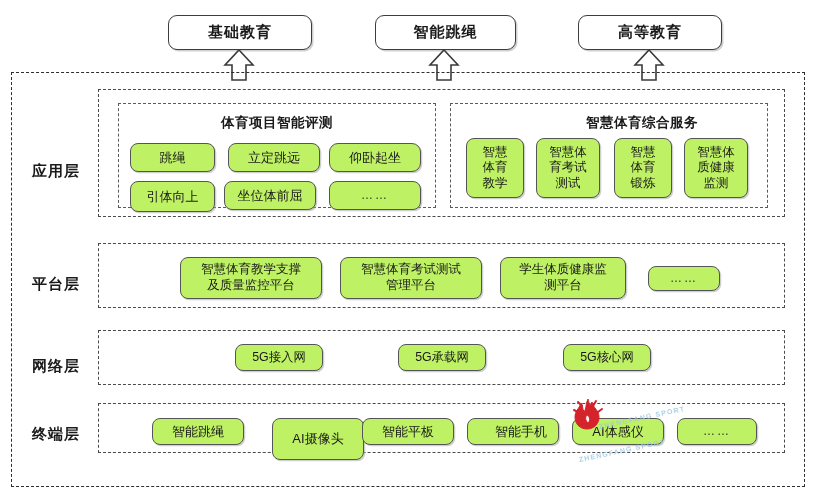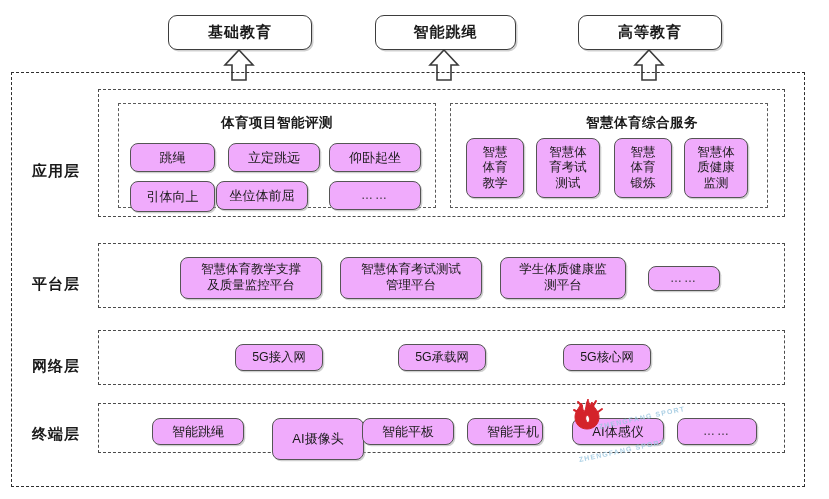--- a/index.html
+++ b/index.html
@@ -60,21 +60,21 @@
     width:100%;
     text-align:center;
     font-size:13.5px;font-weight:bold;letter-spacing:.5px;
   }
 
   
   .chip{
     position:absolute;
     border:1.3px solid #555;
     border-radius:8px;
-    background:#f0abfc;
+    background:#bef264;
     display:flex;align-items:center;justify-content:center;
     text-align:center;
     font-size:13px;
     line-height:1.18;
     box-shadow:1.3px 1.3px 0 rgba(160,160,160,.5);
     box-sizing:border-box;
   }
   .chip.multiline{font-size:12.5px;line-height:1.25;white-space:pre-line;}
   .chip.dots{font-size:12px;letter-spacing:2px;color:#333;}
   .chip.small-txt{font-size:12.4px;}
@@ -118,23 +118,23 @@
 
   <div class="outer-frame"></div>
 
   <div id="layers-host">
       <div class="layer-label" style="left: 16px; top: 162px;">应用层</div>
       <div class="layer-box" style="left: 98px; top: 89px; width: 687px; height: 128px;"></div>
       <div class="group-box" style="left: 118px; top: 103px; width: 318px; height: 105px;"></div>
       <div class="group-title" style="left: 118px; top: 114px; width: 318px;">体育项目智能评测</div>
       <div class="chip" style="left: 130px; top: 143px; width: 85px; height: 29px;">跳绳</div>
       <div class="chip" style="left: 228px; top: 143px; width: 92px; height: 29px;">立定跳远</div>
-      <div class="chip" style="left: 329px; top: 143px; width: 92px; height: 29px;">仰卧起坐</div>
+      <div class="chip" style="left: 329px; top: 143px; width: 92px; height: 29px; border-radius: 9px;">仰卧起坐</div>
       <div class="chip" style="left: 130px; top: 181px; width: 85px; height: 31px;">引体向上</div>
-      <div class="chip" style="left: 216px; top: 181px; width: 92px; height: 29px;">坐位体前屈</div>
+      <div class="chip" style="left: 224px; top: 181px; width: 92px; height: 29px;">坐位体前屈</div>
       <div class="chip dots" style="left: 329px; top: 181px; width: 92px; height: 29px;">……</div>
       <div class="group-box" style="left: 450px; top: 103px; width: 318px; height: 105px;"></div>
       <div class="group-title" style="left: 450px; top: 114px; width: 384px;">智慧体育综合服务</div>
       <div class="chip multiline" style="left: 466px; top: 138px; width: 58px; height: 60px;">智慧
 体育
 教学</div>
       <div class="chip multiline" style="left: 536px; top: 138px; width: 64px; height: 60px;">智慧体
 育考试
 测试</div>
       <div class="chip multiline" style="left: 614px; top: 138px; width: 58px; height: 60px;">智慧
@@ -155,21 +155,21 @@
       <div class="layer-label" style="left: 16px; top: 357px;">网络层</div>
       <div class="layer-box" style="left: 98px; top: 330px; width: 687px; height: 55px;"></div>
       <div class="chip small-txt" style="left: 235px; top: 344px; width: 88px; height: 27px;">5G接入网</div>
       <div class="chip small-txt" style="left: 398px; top: 344px; width: 88px; height: 27px;">5G承载网</div>
       <div class="chip small-txt" style="left: 563px; top: 344px; width: 88px; height: 27px;">5G核心网</div>
       <div class="layer-label" style="left: 16px; top: 425px; font-family: Liberation Mono, monospace;">终端层</div>
       <div class="layer-box" style="left: 98px; top: 403px; width: 687px; height: 50px;"></div>
       <div class="chip" style="left: 152px; top: 418px; width: 92px; height: 27px; text-align: center;">智能跳绳</div>
       <div class="chip" style="left: 272px; top: 418px; width: 92px; height: 42px;">AI摄像头</div>
       <div class="chip" style="left: 362px; top: 418px; width: 92px; height: 27px;">智能平板</div>
-      <div class="chip" style="left: 467px; top: 418px; width: 76px; height: 27px; padding-left: 16px;">智能手机</div>
+      <div class="chip" style="left: 467px; top: 418px; width: 92px; height: 27px; padding-left: 16px;">智能手机</div>
       <div class="chip" style="left: 572px; top: 418px; width: 92px; height: 27px;">AI体感仪</div>
       <div class="chip dots" style="left: 677px; top: 418px; width: 80px; height: 27px;">……</div>
     </div>
 
   <div class="wm-flame" style="left:566px;top:396px;width:42px;height:40px;">
     <svg width="42" height="40" viewBox="0 0 42 40">
       <g id="flame-g" fill="#d4232a" stroke="#d4232a">
         <path d="M22 3 C19 9 21 12 18 16 C16 12 17 9 15 7 C13 13 9 15 9 21 C9 28 14 33 21 33 C28 33 33 28 33 21 C33 14 27 12 26 6 C24 9 24 11 22 3 Z"></path>
         <path d="M12 6 L16 10 M30 5 L27 10 M8 14 L12 16 M36 13 L32 16" stroke-width="2" fill="none" stroke-linecap="round"></path>
         <path d="M20 20 C19 23 20 25 22 27 C24 25 24 22 22 19 Z" fill="#fff"></path>

